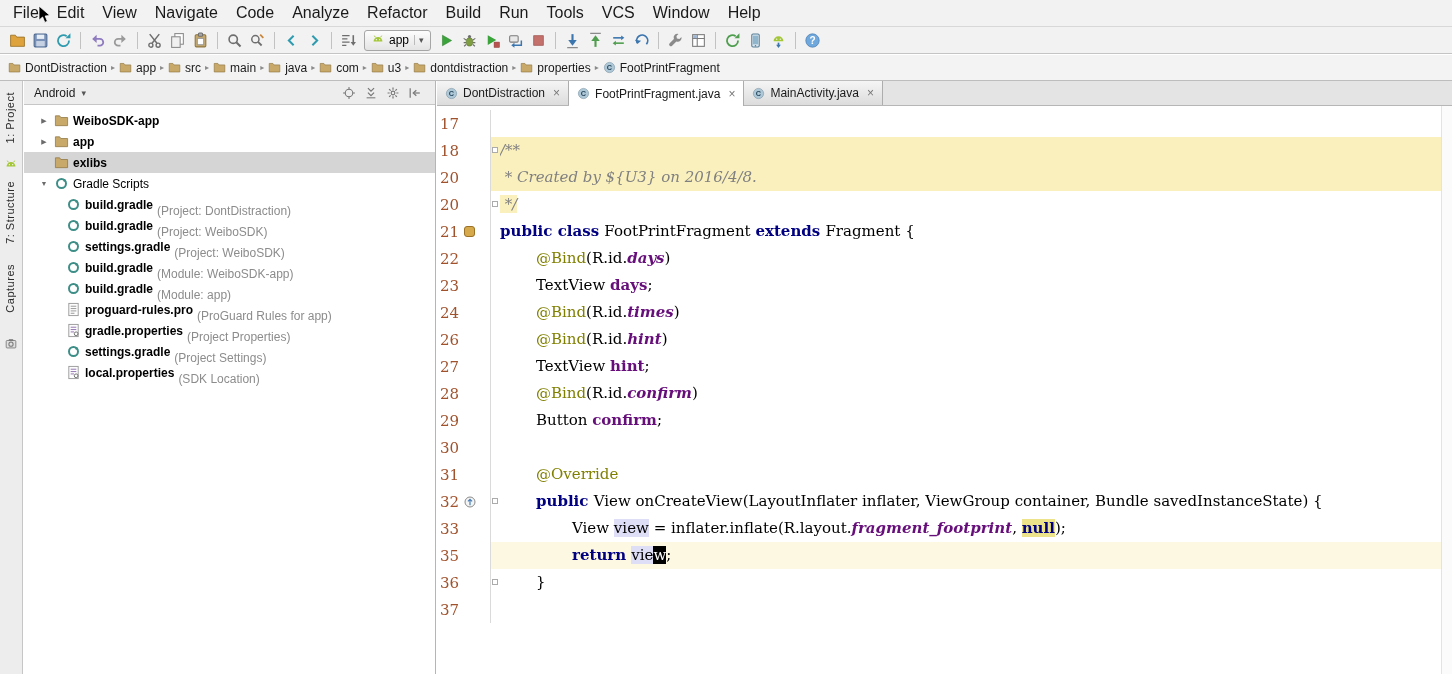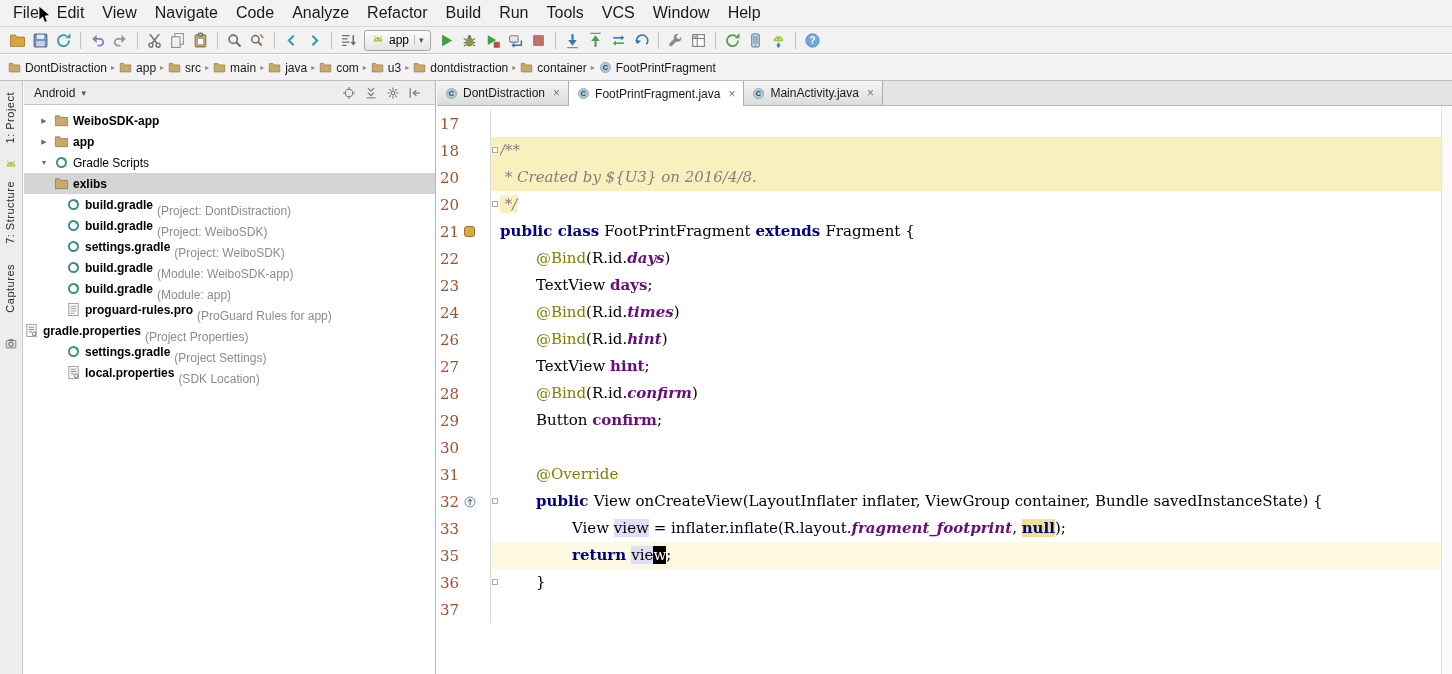--- a/index.html
+++ b/index.html
@@ -421,21 +421,21 @@
       </span>
       <span class="crumb-label">dontdistraction</span>
     </span>
     <span class="crumb-sep">▸</span>
     <span class="crumb">
       <span class="icn" style="width:13px;height:13px">
         <svg viewBox="0 0 16 16" width="13" height="13">
           <path d="M1.5 3h4.5l1.3 1.8h7.2v8.7H1.5z" fill="#C9A96A" stroke="#8F7640" stroke-width=".8"></path>
         </svg>
       </span>
-      <span class="crumb-label">container</span>
+      <span class="crumb-label">properties</span>
     </span>
     <span class="crumb-sep">▸</span>
     <span class="crumb">
       <span class="icn" style="width:13px;height:13px">
         <svg viewBox="0 0 16 16" width="13" height="13">
           <circle cx="8" cy="8" r="6.3" fill="#AFC8D8" stroke="#718EA0" stroke-width=".7"></circle>
           <text x="8" y="11.2" text-anchor="middle" font-size="9" font-weight="bold" fill="#27475C" font-family="Liberation Sans,sans-serif">C</text>
         </svg>
       </span>
       <span class="crumb-label">FootPrintFragment</span>
@@ -512,39 +512,39 @@
       </div>
       <div class="tree-row" style="padding-left:14px">
         <span class="tw-arrow">▶</span>
         <span class="icn" style="width:15px;height:15px">
           <svg viewBox="0 0 16 16" width="15" height="15">
             <path d="M1.5 3h4.5l1.3 1.8h7.2v8.7H1.5z" fill="#C9A96A" stroke="#8F7640" stroke-width=".8"></path>
           </svg>
         </span>
         <span class="tw-label b">app</span>
       </div>
+      <div class="tree-row selected" style="padding-left:14px">
+        <span class="tw-arrow"></span>
+        <span class="icn" style="width:15px;height:15px">
+          <svg viewBox="0 0 16 16" width="15" height="15">
+            <path d="M1.5 3h4.5l1.3 1.8h7.2v8.7H1.5z" fill="#C9A96A" stroke="#8F7640" stroke-width=".8"></path>
+          </svg>
+        </span>
+        <span class="tw-label b">exlibs</span>
+      </div>
       <div class="tree-row" style="padding-left:14px">
         <span class="tw-arrow">▼</span>
         <span class="icn" style="width:15px;height:15px">
           <svg viewBox="0 0 16 16" width="15" height="15">
             <circle cx="8" cy="8" r="4.8" fill="none" stroke="#3C8E87" stroke-width="2.1"></circle>
             <circle cx="11.2" cy="4.8" r="1.3" fill="#3C8E87"></circle>
           </svg>
         </span>
         <span class="tw-label">Gradle Scripts</span>
       </div>
-      <div class="tree-row selected" style="padding-left:14px">
-        <span class="tw-arrow"></span>
-        <span class="icn" style="width:15px;height:15px">
-          <svg viewBox="0 0 16 16" width="15" height="15">
-            <path d="M1.5 3h4.5l1.3 1.8h7.2v8.7H1.5z" fill="#C9A96A" stroke="#8F7640" stroke-width=".8"></path>
-          </svg>
-        </span>
-        <span class="tw-label b">exlibs</span>
-      </div>
       <div class="tree-row" style="padding-left:42px">
         <span class="icn" style="width:15px;height:15px">
           <svg viewBox="0 0 16 16" width="15" height="15">
             <circle cx="8" cy="8" r="4.8" fill="none" stroke="#3C8E87" stroke-width="2.1"></circle>
             <circle cx="11.2" cy="4.8" r="1.3" fill="#3C8E87"></circle>
           </svg>
         </span>
         <span class="tw-label b">build.gradle</span>
         <span class="qualifier">(Project: DontDistraction)</span>
       </div>
@@ -591,21 +591,21 @@
       <div class="tree-row" style="padding-left:42px">
         <span class="icn" style="width:15px;height:15px">
           <svg viewBox="0 0 16 16" width="15" height="15">
             <rect x="3" y="1.5" width="10" height="13" fill="#FDFDFD" stroke="#9A9A9A"></rect>
             <path d="M5 4.5h6M5 7h6M5 9.5h6M5 12h4" stroke="#8A8A8A" stroke-width=".9"></path>
           </svg>
         </span>
         <span class="tw-label b">proguard-rules.pro</span>
         <span class="qualifier">(ProGuard Rules for app)</span>
       </div>
-      <div class="tree-row" style="">
+      <div class="tree-row" style="padding-left:42px">
         <span class="icn" style="width:15px;height:15px">
           <svg viewBox="0 0 16 16" width="15" height="15">
             <rect x="3" y="1.5" width="10" height="13" fill="#FDFDFD" stroke="#9A9A9A"></rect>
             <path d="M5 4.5h6M5 7h6M5 9.5h3.5" stroke="#8E6FAE" stroke-width="1"></path>
             <circle cx="10.8" cy="11.5" r="2" fill="none" stroke="#6E6E6E" stroke-width="1"></circle>
           </svg>
         </span>
         <span class="tw-label b">gradle.properties</span>
         <span class="qualifier">(Project Properties)</span>
       </div>

